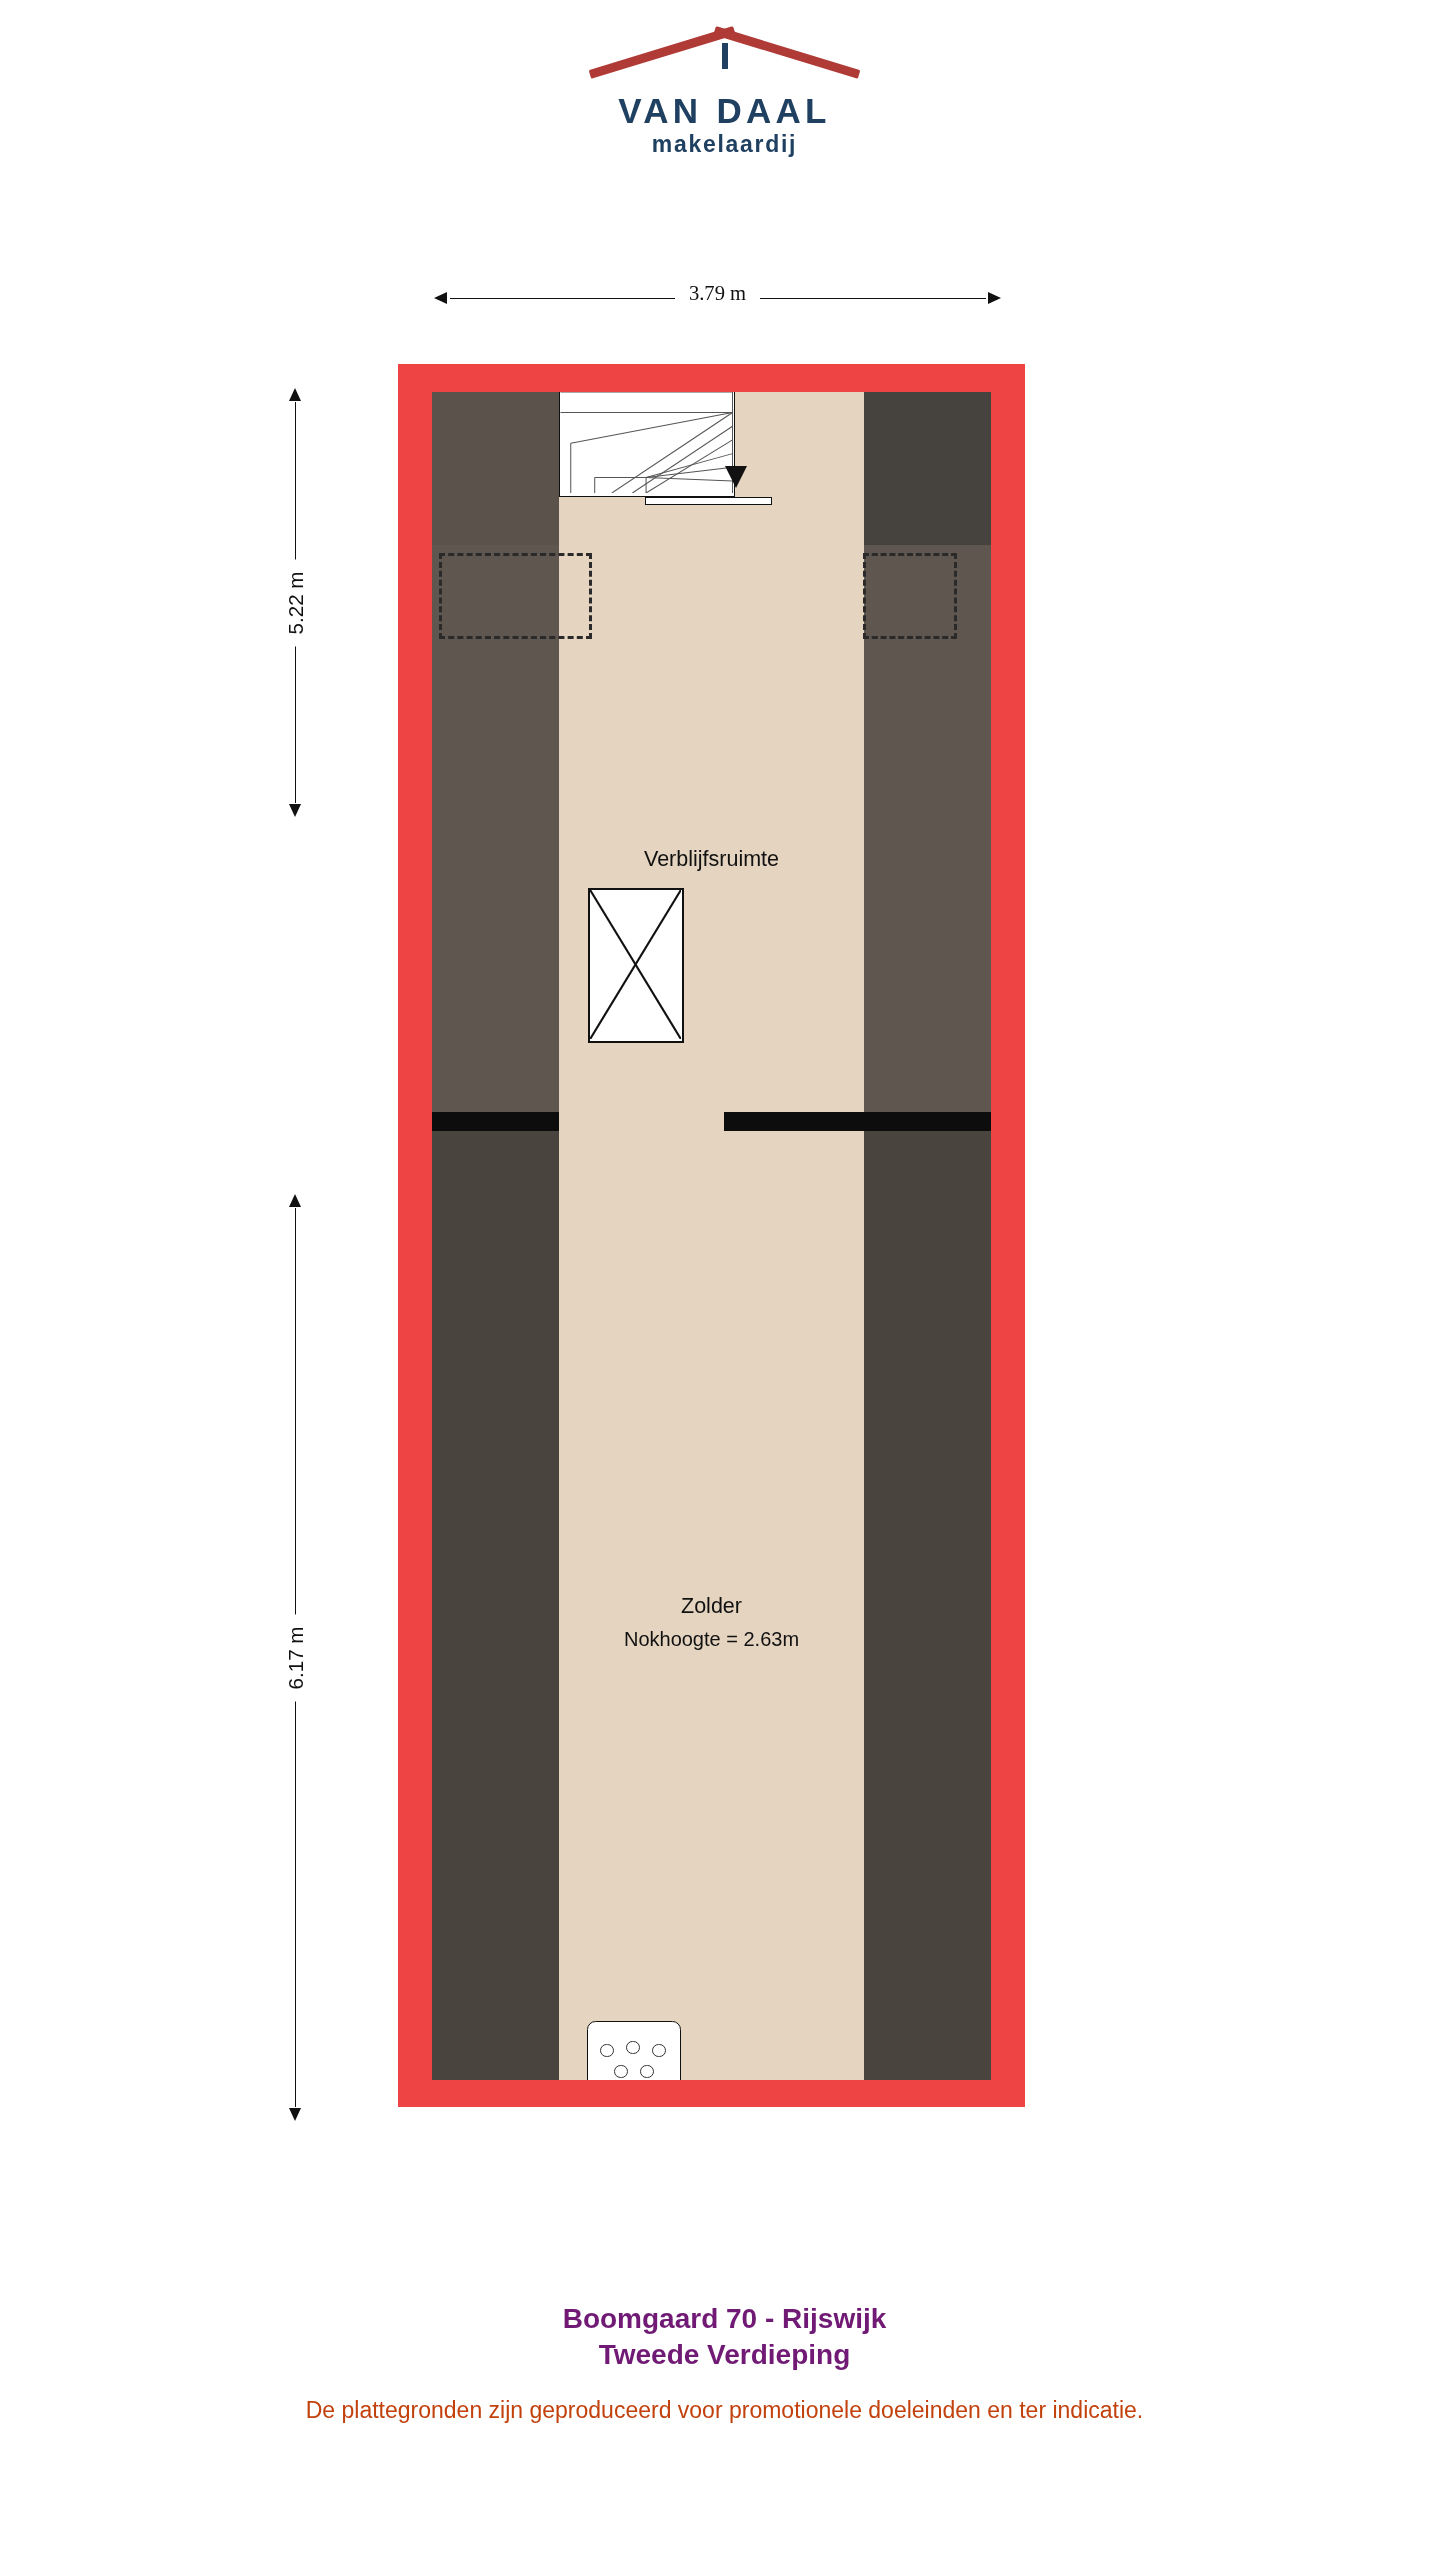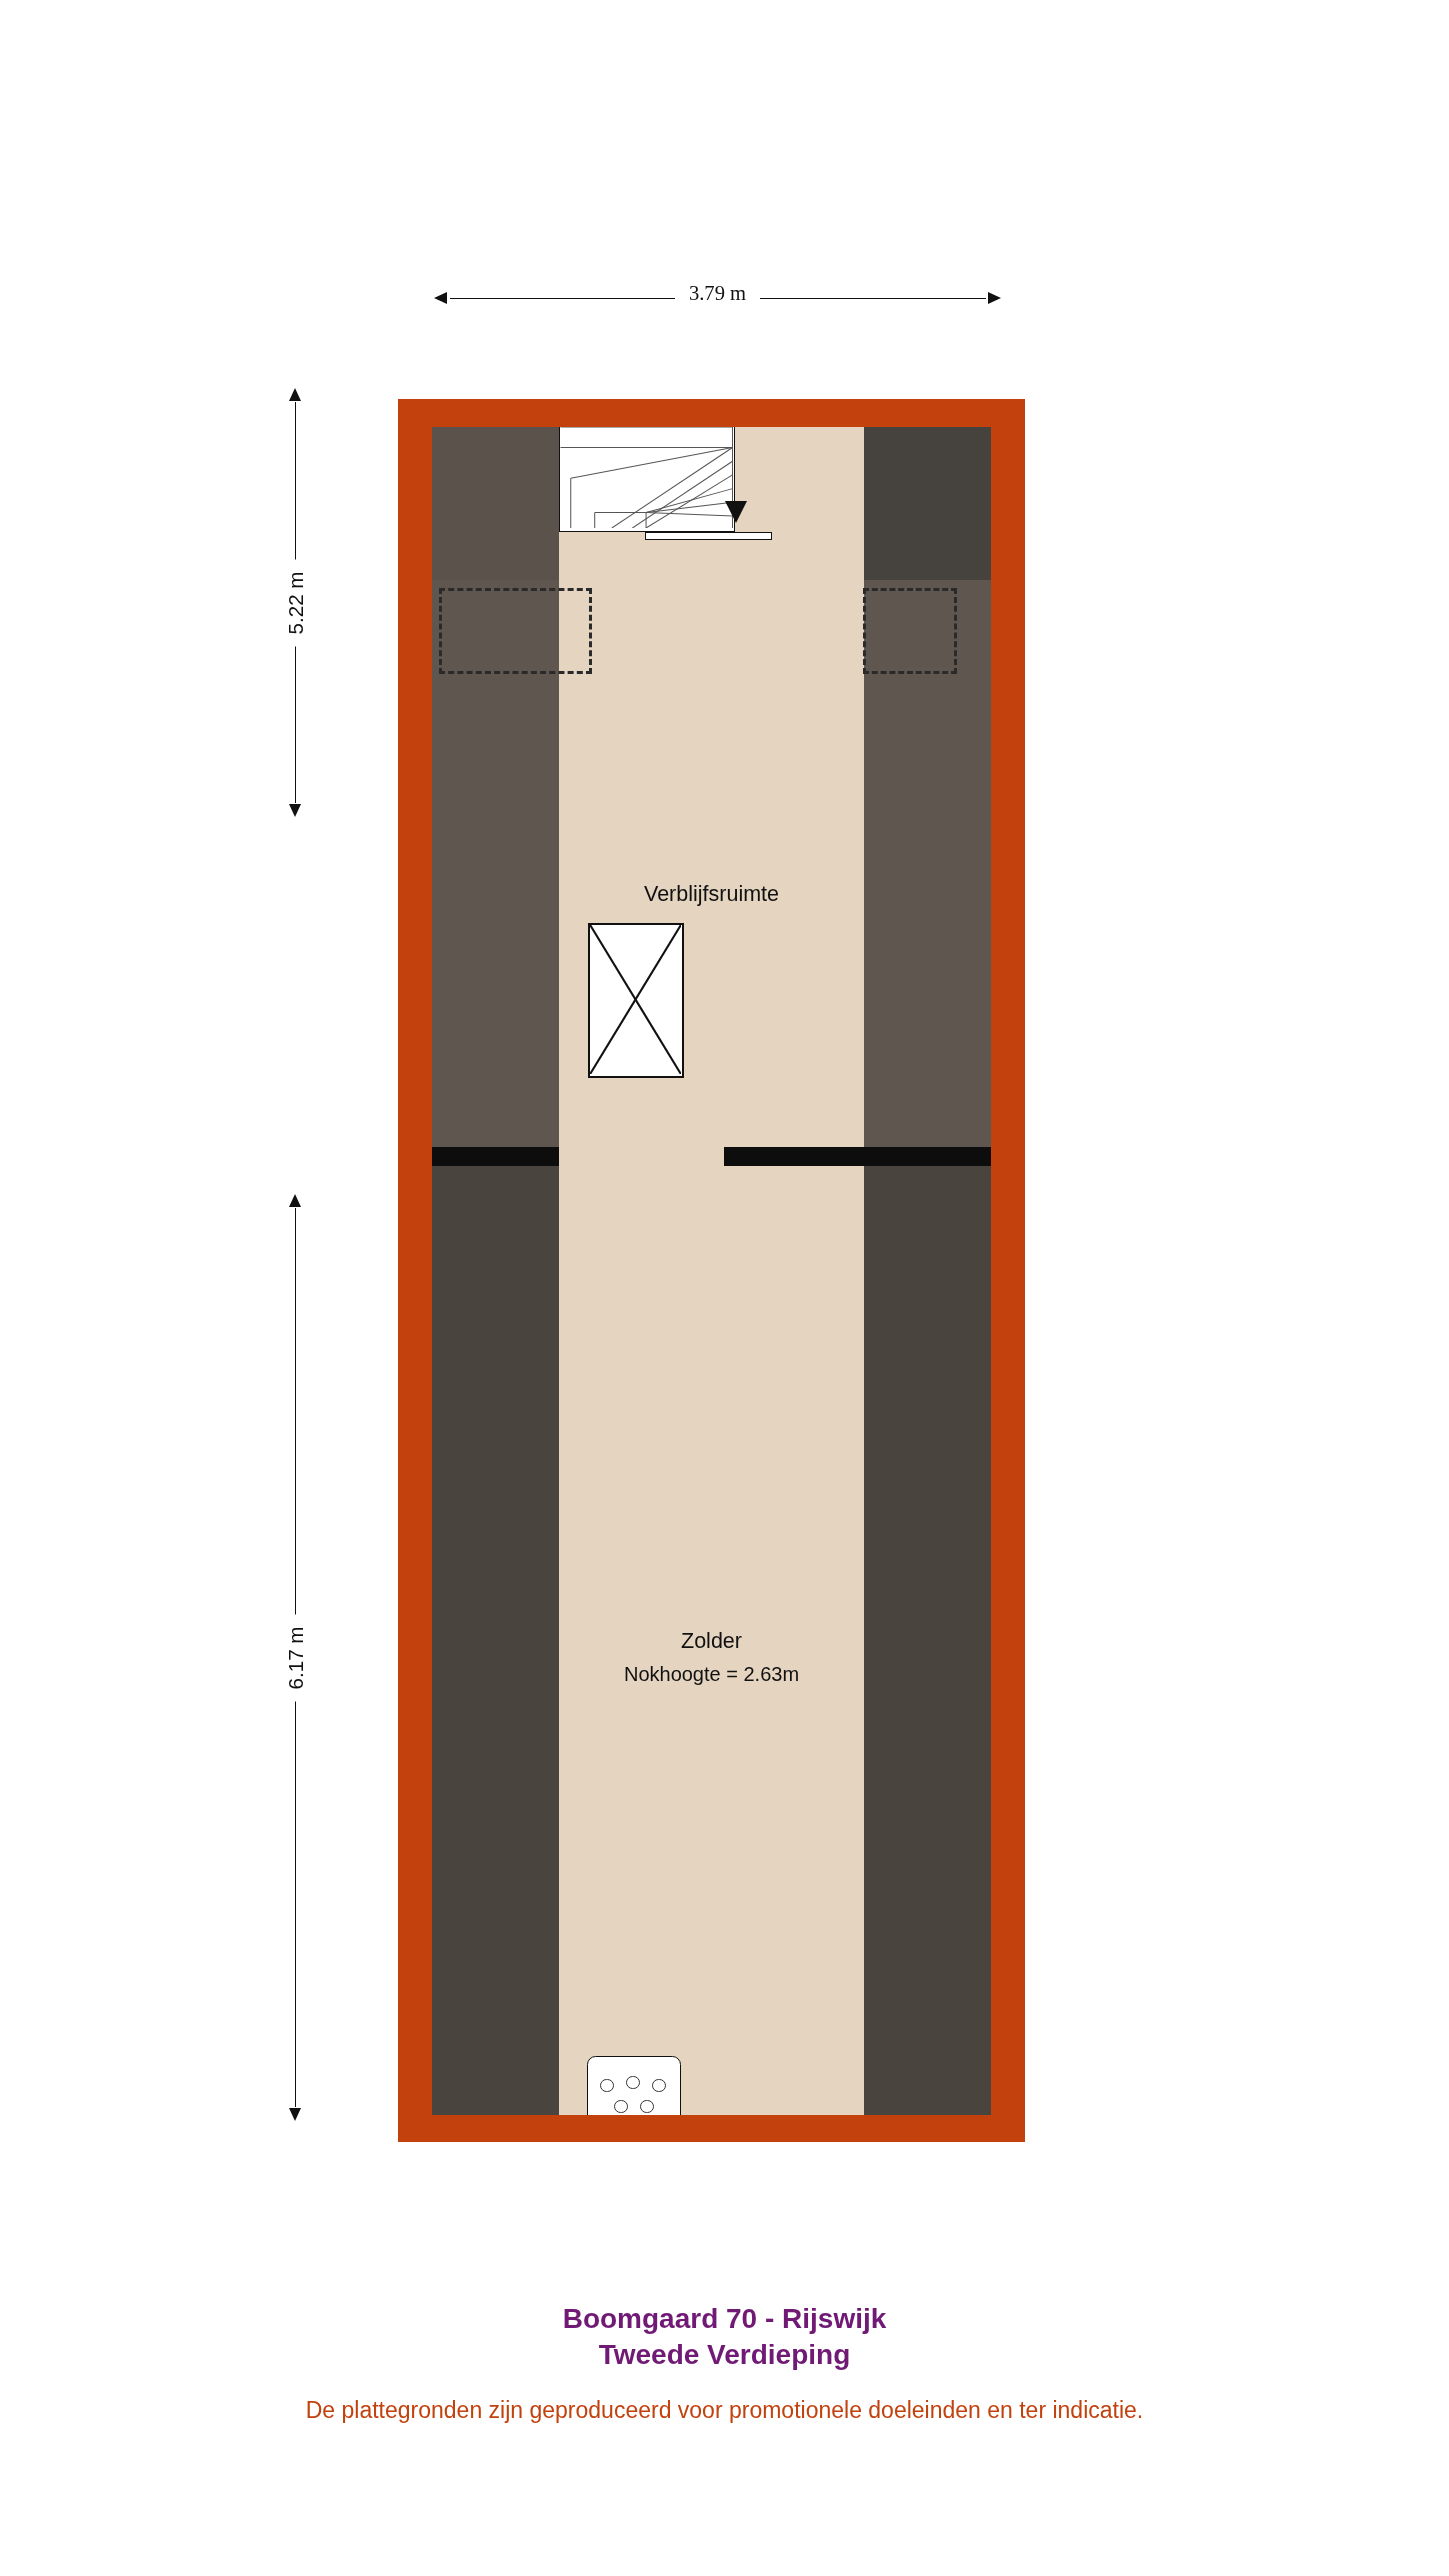--- a/index.html
+++ b/index.html
@@ -135,24 +135,24 @@
     background: #fff;
     padding: 5.2px 12px;
   }
   #dim-left-1 { left: 273px; top: 388px; height: 429px; }
   #dim-left-2 { left: 273px; top: 1194px; height: 927px; }
 
   
   #plan {
     position: absolute;
     left: 398px;
-    top: 399px;
+    top: 364px;
     width: 627px;
     height: 1743px;
-    background: #c2410c; 
+    background: #ef4444; 
   }
   #plan-inner {
     position: absolute;
     left: 34px; top: 27.5px;
     right: 34px; bottom: 27.5px;
     background: #e4d4c0; 
     overflow: hidden;
   }
   
   .slope {
@@ -315,20 +315,29 @@
     font-size: 23px;
     color: #c2410c;
     line-height: 1.34;
   }
 </style>
 </head>
 <body>
 
 <div id="page">
 
+  <div id="logo">
+    <div id="logo-roof">
+      <div class="post"></div>
+      <div class="beam left"></div>
+      <div class="beam right"></div>
+    </div>
+    <div id="logo-vandaal">VAN DAAL</div>
+    <div id="logo-makelaardij">makelaardij</div>
+  </div>
 
   <div id="dim-top">
     <div class="line"></div>
     <div class="arrow l"></div>
     <div class="arrow r"></div>
     <div class="label"><span>3.79 m</span></div>
   </div>
 
   <div id="dim-left-1" class="dim-v">
     <div class="line"></div>

